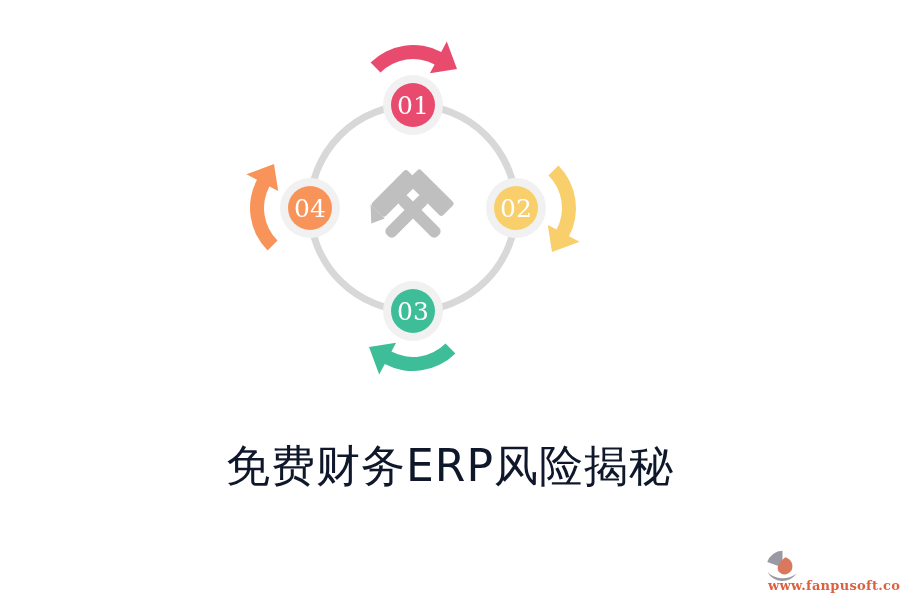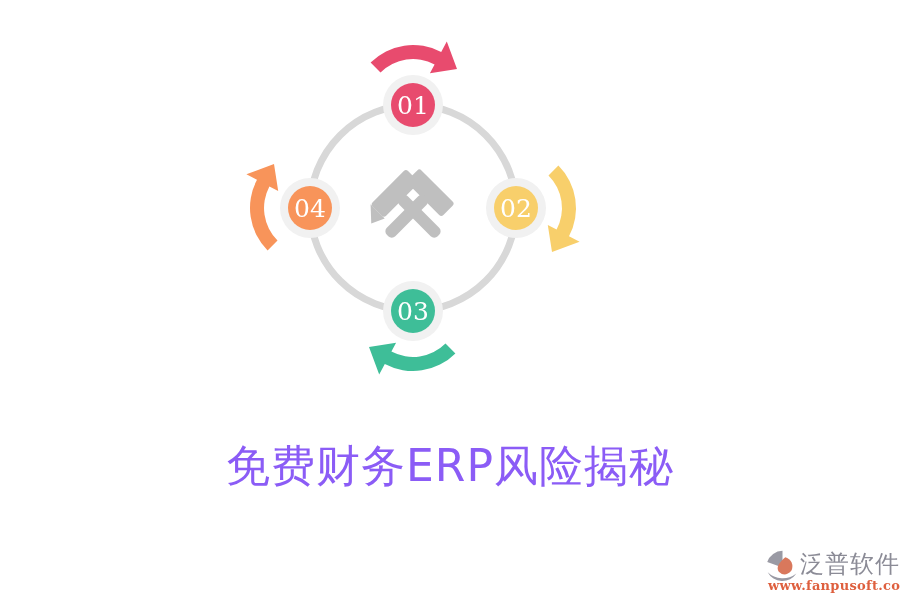--- a/index.html
+++ b/index.html
@@ -27,21 +27,21 @@
     font-size: 25px;
     fill: #ffffff;
     text-anchor: middle;
   }
   .headline {
     position: absolute;
     left: 0;
     top: 436px;
     width: 900px;
     text-align: center;
-    color: #8b5cf6;
+    color: #0f172a;
     font-size: 44px;
     line-height: 59px;
     letter-spacing: 1px;
     font-weight: 400;
   }
   .brand {
     position: absolute;
     left: 756px;
     top: 548px;
     width: 144px;
@@ -128,17 +128,16 @@
   <div class="headline">
     <div>免费财务ERP风险揭秘</div>
   </div>
 
   <div class="brand">
     <svg class="brand-icon" width="37" height="37" viewBox="0 0 40 40">
       <path d="M 20 2 A 18 18 0 0 0 3.5 14 L 20 20 Z" fill="#9a9aa4"></path>
       <path d="M 23 9 A 10 10 0 0 1 29.5 23.5 Q 22.5 31 16 24.5 Q 11.5 18.5 23 9 Z" fill="#d9785c"></path>
       <path d="M 4 25 A 18 18 0 0 0 35 26.5 A 22 20 0 0 1 4 25 Z" fill="#9a9aa4"></path>
     </svg>
-    <div class="brand-name">泛普软件</div>
     <div class="brand-url">www.fanpusoft.com</div>
   </div>
 
 </div>
 
 </body></html>

